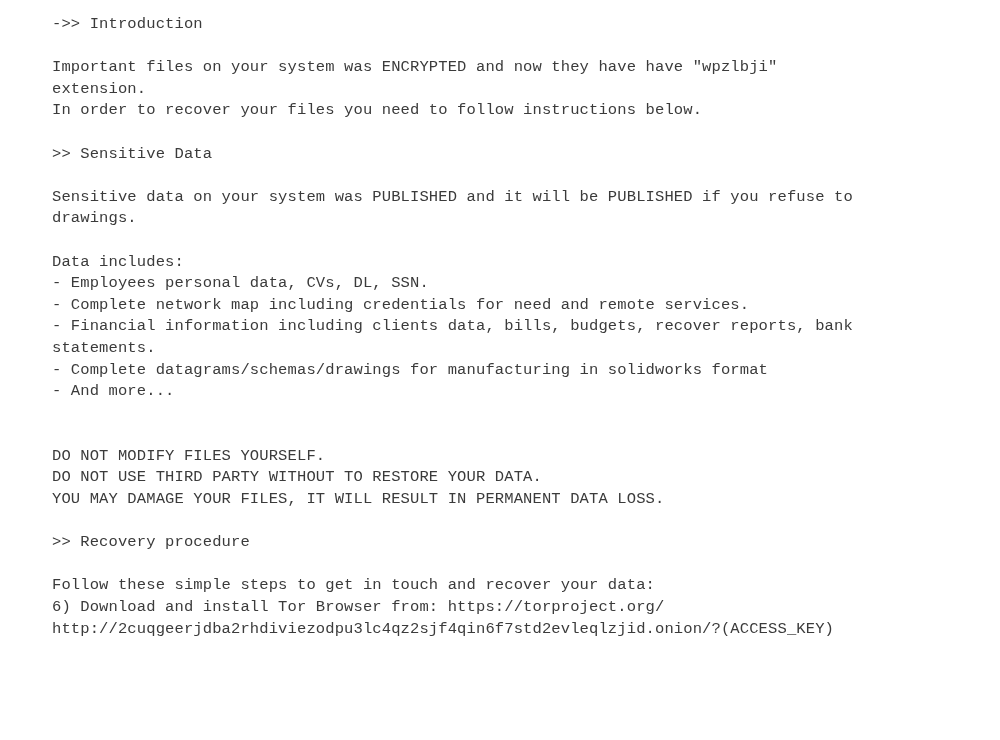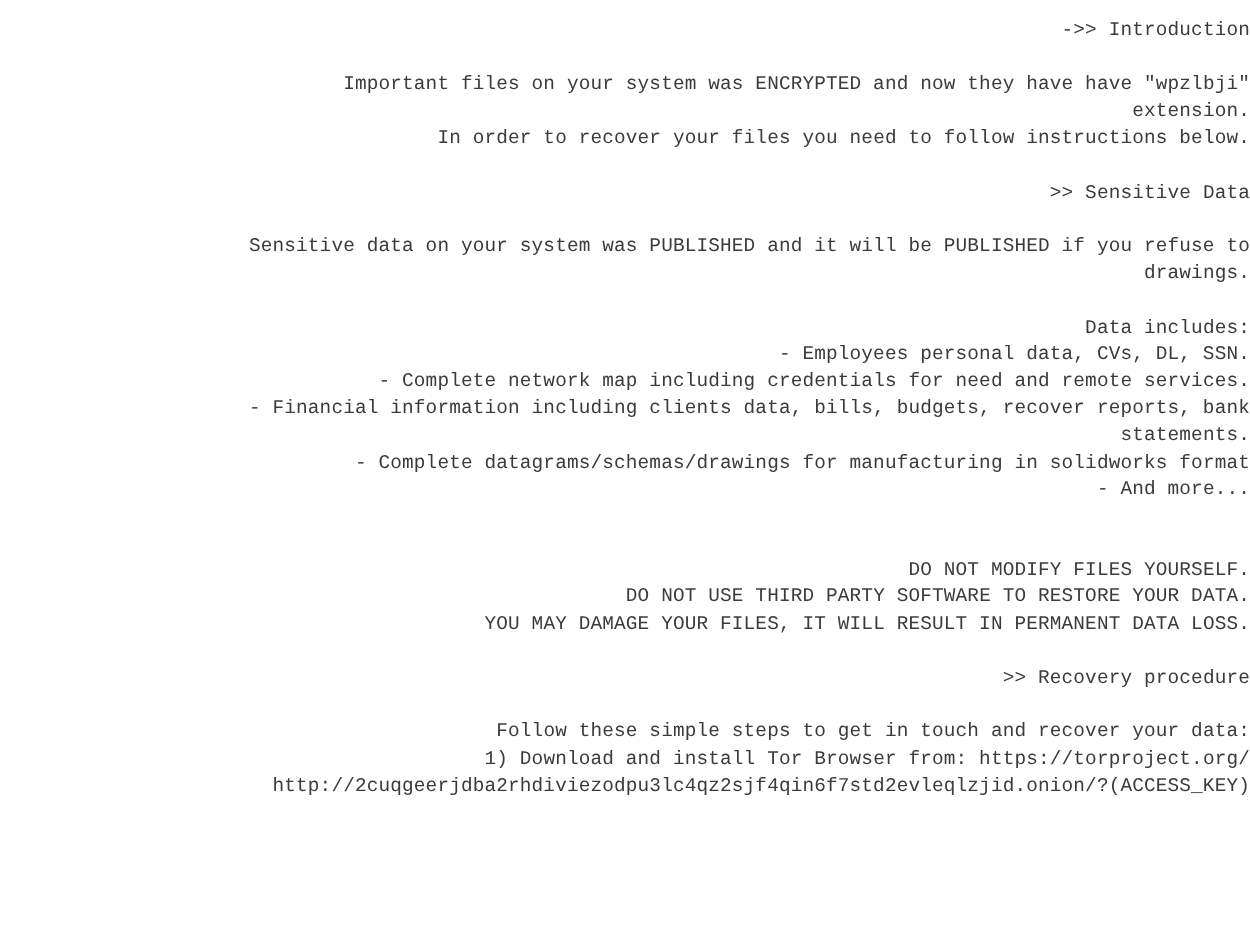--- a/index.html
+++ b/index.html
@@ -22,21 +22,20 @@
     background: #ffffff;
   }
   .line {
     font-family: "Liberation Mono", "DejaVu Sans Mono", monospace;
     font-size: 15.5px;
     line-height: 21.6px;
     color: #3b3b3b;
     white-space: pre;
     letter-spacing: 0.12px;
     min-height: 21.6px;
-    text-align: right;
   }
   .line.blank {
     white-space: pre;
   }
   .line.heading {
     color: #3b3b3b;
   }
 </style>
 </head>
 <body>
@@ -56,21 +55,21 @@
     <div class="line">Data includes:</div>
     <div class="line">- Employees personal data, CVs, DL, SSN.</div>
     <div class="line">- Complete network map including credentials for need and remote services.</div>
     <div class="line">- Financial information including clients data, bills, budgets, recover reports, bank</div>
     <div class="line">statements.</div>
     <div class="line">- Complete datagrams/schemas/drawings for manufacturing in solidworks format</div>
     <div class="line">- And more...</div>
     <div class="line blank">&nbsp;</div>
     <div class="line blank">&nbsp;</div>
     <div class="line">DO NOT MODIFY FILES YOURSELF.</div>
-    <div class="line">DO NOT USE THIRD PARTY SOFTWARE TO RESTORE YOUR DATA.</div>
+    <div class="line">DO NOT USE THIRD PARTY WITHOUT TO RESTORE YOUR DATA.</div>
     <div class="line">YOU MAY DAMAGE YOUR FILES, IT WILL RESULT IN PERMANENT DATA LOSS.</div>
     <div class="line blank">&nbsp;</div>
     <div class="line heading">&gt;&gt; Recovery procedure</div>
     <div class="line blank">&nbsp;</div>
     <div class="line">Follow these simple steps to get in touch and recover your data:</div>
-    <div class="line">1) Download and install Tor Browser from: https://torproject.org/</div>
+    <div class="line">6) Download and install Tor Browser from: https://torproject.org/</div>
     <div class="line">http://2cuqgeerjdba2rhdiviezodpu3lc4qz2sjf4qin6f7std2evleqlzjid.onion/?(ACCESS_KEY)</div>
   </div>
 
 </body></html>

